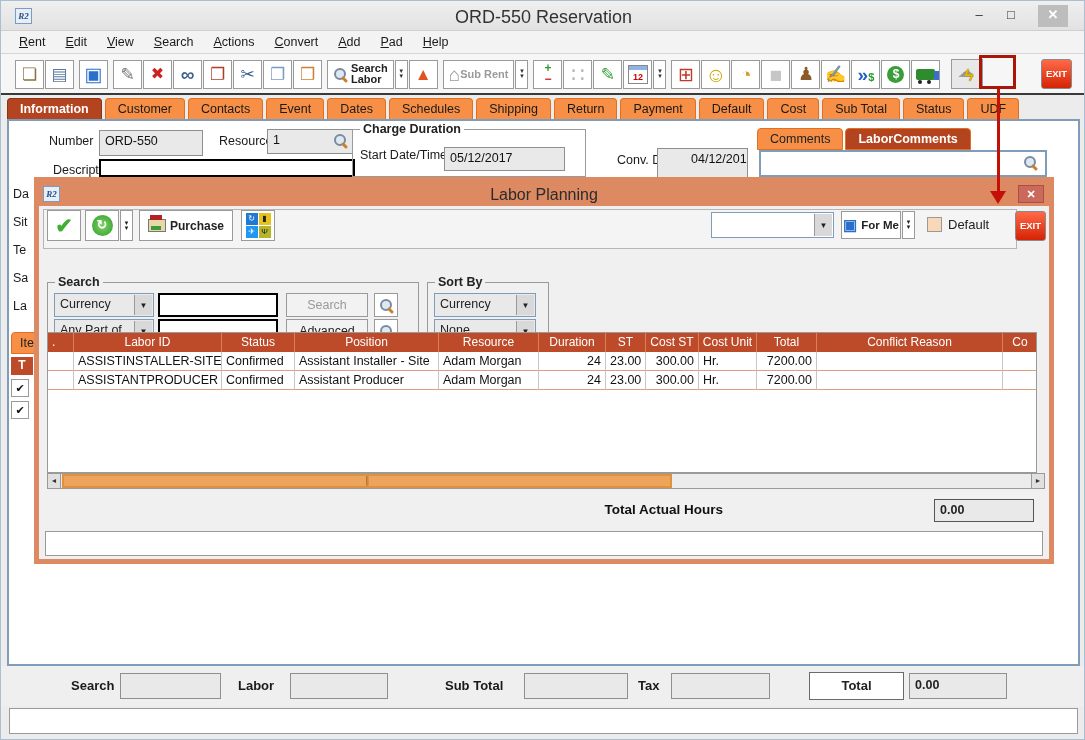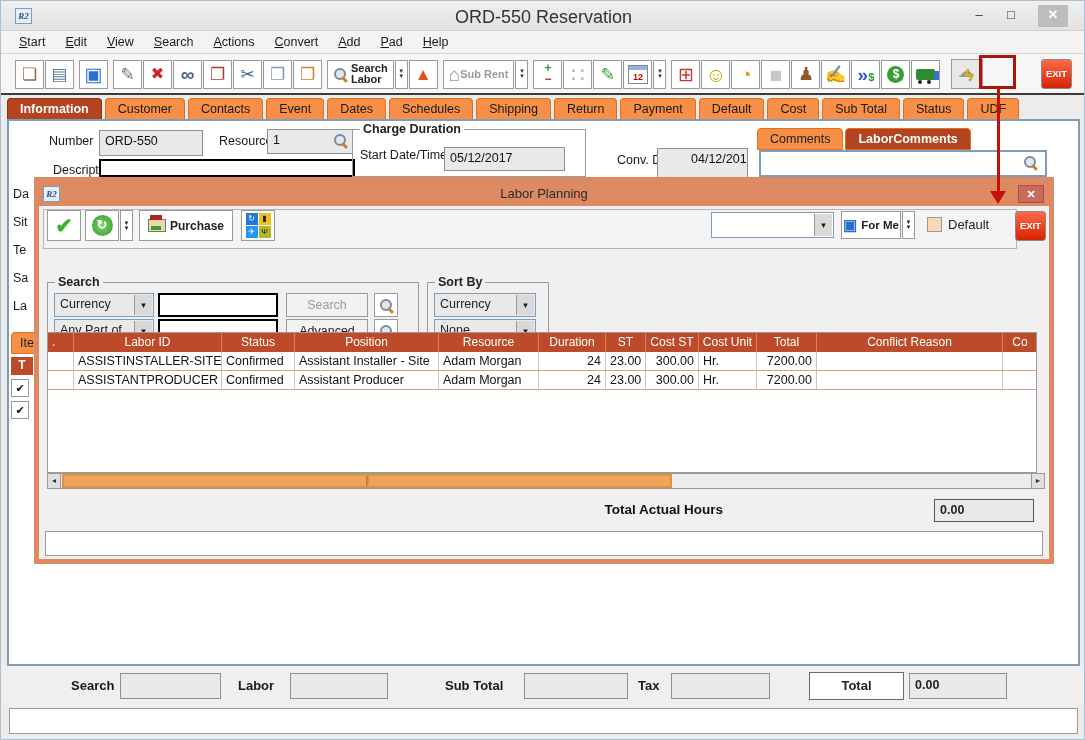--- a/index.html
+++ b/index.html
@@ -101,21 +101,21 @@
   .total-box { position:absolute; left:808px; top:6px; width:95px; height:28px; background:#fff;
     border:1px solid #6a6a6a; text-align:center; font-weight:bold; font-size:13px; line-height:26px; }
   .statusbar { position:absolute; left:8px; top:707px; width:1069px; height:26px; background:#fff;
     border:1px solid #9a9a9a; }
 
   
   .dialog { position:absolute; left:33px; top:176px; width:1020px; height:387px;
     border:5px solid #dd8a62; background:#f0f0f0; z-index:40; }
   .dtitle { position:relative; height:24px; background:#dd8a62; }
   .dtitle .app-icon { left:4px; top:4px; }
-  .dtitle-text { position:absolute; left:0; right:0; top:4px; text-align:center; font-size:13px; color:#2b2b2b; }
+  .dtitle-text { position:absolute; left:0; right:0; top:4px; text-align:center; font-size:16px; color:#2b2b2b; }
   .dclose { position:absolute; right:5px; top:3px; width:26px; height:18px; background:#c96a5c;
     border:1px solid #a85044; color:#fff; font-weight:bold; font-size:11px; text-align:center; line-height:16px; }
   .dbody { position:relative; width:100%; height:353px; }
 
   .dtool-panel { position:absolute; left:4px; top:3px; width:974px; height:40px;
     border:1px solid #b5b5b5; background:#f4f4f4; }
   .dbtn { position:absolute; top:4px; height:31px; background:#fff; border:1px solid #9a9a9a;
     display:flex; align-items:center; justify-content:center; }
   .ic-check { color:#3faf2f; font-size:21px; font-weight:bold; }
   .ic-refresh { width:21px; height:21px; border-radius:50%; background:radial-gradient(#7fd45f,#2f9b2f);
@@ -185,21 +185,21 @@
 
 <div class="titlebar">
   <span class="app-icon">R2</span>
   <span class="wtitle">ORD-550 Reservation</span>
   <span class="winctl min">–</span>
   <span class="winctl max">□</span>
   <span class="winctl close">✕</span>
 </div>
 
 <div class="menubar">
-  <span class="menu-item">Start</span>
+  <span class="menu-item">Rent</span>
     <span class="menu-item">Edit</span>
     <span class="menu-item">View</span>
     <span class="menu-item">Search</span>
     <span class="menu-item">Actions</span>
     <span class="menu-item">Convert</span>
     <span class="menu-item">Add</span>
     <span class="menu-item">Pad</span>
     <span class="menu-item">Help</span>
 </div>
 

